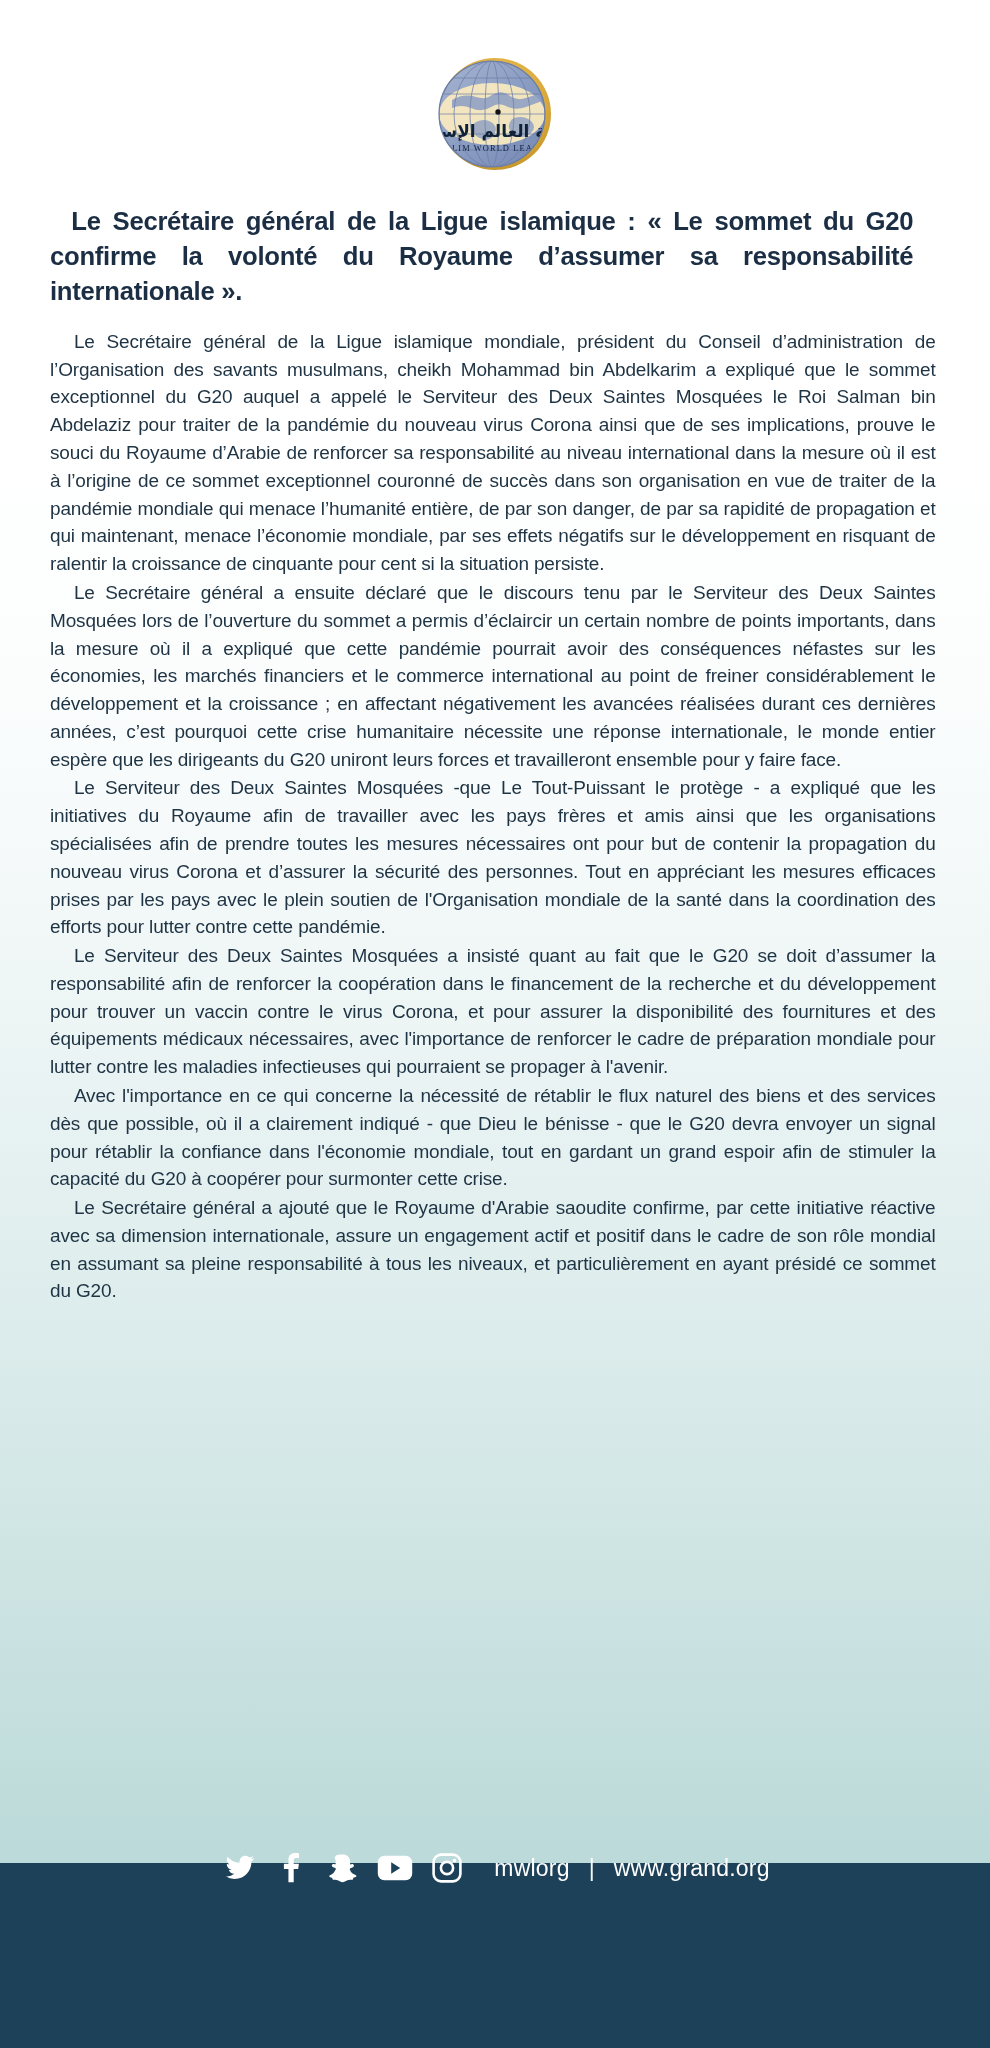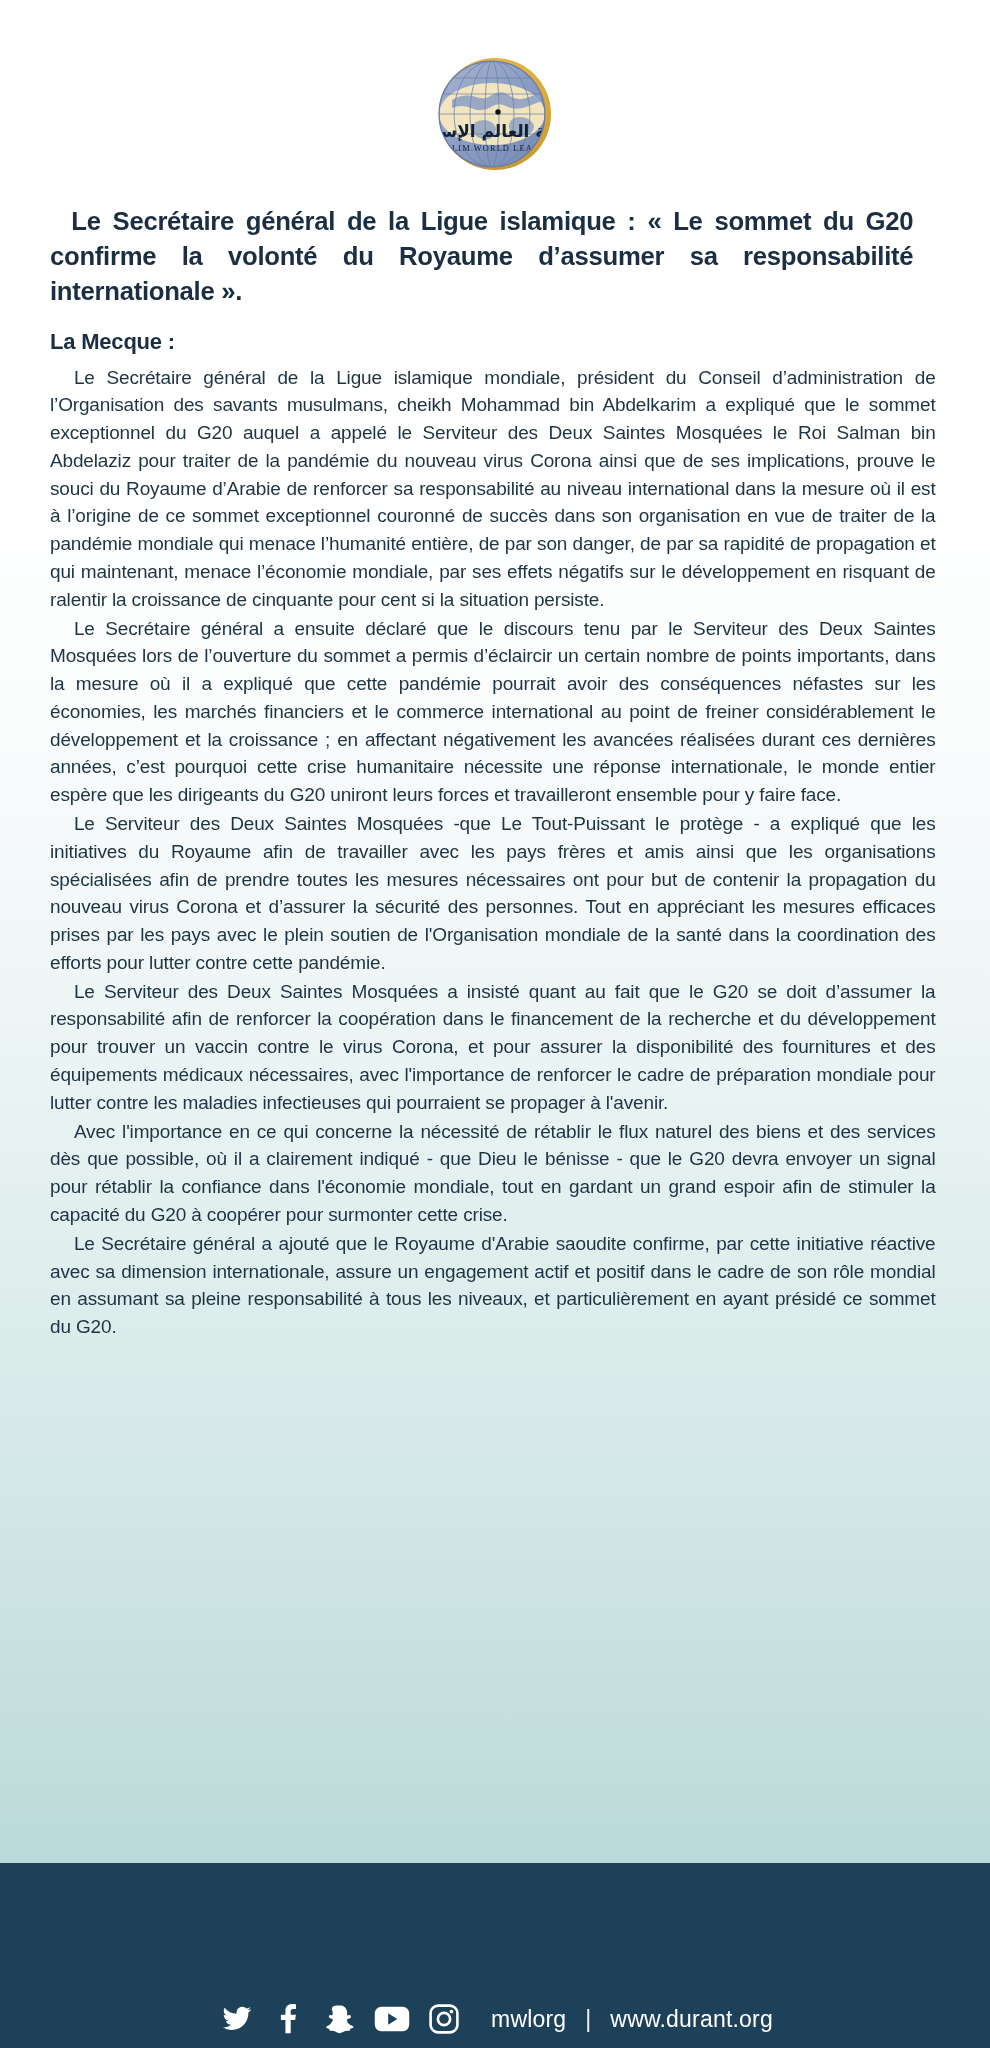--- a/index.html
+++ b/index.html
@@ -88,21 +88,21 @@
     margin-bottom: 1px;
     transform: scaleX(0.995);
     transform-origin: left top;
   }
 
   
   #footer {
     flex: 0 0 185px;
     background: #1d4159;
     display: flex;
-    align-items: flex-end;
+    align-items: flex-start;
     justify-content: center;
     gap: 0;
   }
   #footer-inner {
     display: flex;
     align-items: center;
     gap: 0px;
     transform: translateY(-12px);
   }
   .social {
@@ -197,21 +197,20 @@
         </g>
         <circle cx="74" cy="62" r="53" fill="none" stroke="#6b7da6" stroke-width="1.2"></circle>
       </svg>
     </div>
   </div>
 
   <div id="article">
 
     <div class="headline">Le Secrétaire général de la Ligue islamique : « Le sommet du G20 confirme la volonté du Royaume d’assumer sa responsabilité internationale ».</div>
 
-    <div class="dateline">La Mecque :</div>
 
     <p class="body-par">Le Secrétaire général de la Ligue islamique mondiale, président du Conseil d’administration de l’Organisation des savants musulmans, cheikh Mohammad bin Abdelkarim a expliqué que  le sommet exceptionnel du G20 auquel a appelé le Serviteur des Deux Saintes Mosquées le Roi Salman bin Abdelaziz pour traiter de la pandémie du nouveau virus Corona ainsi que de ses implications, prouve le souci du Royaume d’Arabie de renforcer sa responsabilité au niveau international dans la mesure où il est à l’origine de ce sommet exceptionnel couronné de succès dans son organisation en vue de traiter de la pandémie mondiale qui menace l’humanité entière, de par son danger, de par sa rapidité de propagation et qui maintenant, menace l’économie mondiale, par ses effets négatifs sur le développement en risquant de ralentir la croissance de cinquante pour cent si la situation persiste.</p>
     <p class="body-par">Le Secrétaire général a ensuite déclaré que le discours tenu par le Serviteur des Deux Saintes Mosquées lors de l’ouverture du sommet a permis d’éclaircir un certain nombre de points importants, dans la mesure où il a expliqué que cette pandémie pourrait avoir des conséquences néfastes sur les économies, les marchés financiers et le commerce international au point de freiner considérablement le développement et la croissance ;  en affectant négativement les avancées réalisées durant ces dernières années, c’est pourquoi cette crise humanitaire nécessite une réponse internationale, le monde entier espère que les dirigeants du G20 uniront leurs forces et travailleront ensemble pour y faire face.</p>
     <p class="body-par">Le Serviteur des Deux Saintes Mosquées -que Le Tout-Puissant le protège - a expliqué que les initiatives du Royaume afin de travailler avec les pays frères et amis ainsi que les organisations spécialisées afin de prendre toutes les mesures nécessaires ont pour but de contenir la propagation du nouveau virus Corona et d’assurer la sécurité des personnes. Tout en appréciant les mesures efficaces prises par les pays avec le plein soutien de l'Organisation mondiale de la santé dans la coordination des efforts pour lutter contre cette pandémie.</p>
     <p class="body-par">Le Serviteur des Deux Saintes Mosquées a insisté quant au fait  que le G20 se doit d’assumer la responsabilité afin de renforcer la coopération dans le financement de la recherche et du développement pour trouver un vaccin contre le virus Corona, et pour assurer la disponibilité des fournitures et des équipements médicaux nécessaires, avec l'importance de renforcer le cadre de préparation mondiale pour lutter contre les maladies infectieuses qui pourraient se propager à l'avenir.</p>
     <p class="body-par">Avec l'importance en ce qui concerne la nécessité de rétablir le flux naturel des biens et des services dès que possible, où il a clairement indiqué - que Dieu le bénisse - que le G20 devra envoyer un signal pour rétablir la confiance dans l'économie mondiale, tout en gardant un grand espoir afin de stimuler la capacité du G20 à coopérer  pour surmonter cette crise.</p>
     <p class="body-par">Le Secrétaire général a ajouté que le Royaume d'Arabie saoudite confirme, par cette initiative réactive avec sa dimension internationale, assure un engagement actif et positif dans le cadre de son rôle mondial en assumant sa pleine responsabilité à tous les niveaux, et particulièrement en ayant présidé ce sommet du G20.</p>
   </div>
 
   <div id="footer">
@@ -248,17 +247,17 @@
           <svg width="30" height="30" viewBox="0 0 30 30">
             <rect x="1.6" y="1.6" width="26.8" height="26.8" rx="7.5" fill="none" stroke="#ffffff" stroke-width="2.6"></rect>
             <circle cx="15" cy="15" r="6.1" fill="none" stroke="#ffffff" stroke-width="2.6"></circle>
             <circle cx="22.4" cy="7.6" r="1.85" fill="#ffffff"></circle>
           </svg>
         </a>
       </div>
 
       <span class="handle">mwlorg</span>
       <span class="sep">|</span>
-      <span class="site">www.durant.org</span>
+      <span class="site">www.grand.org</span>
     </div>
   </div>
 
 </div>
 
 </body></html>

